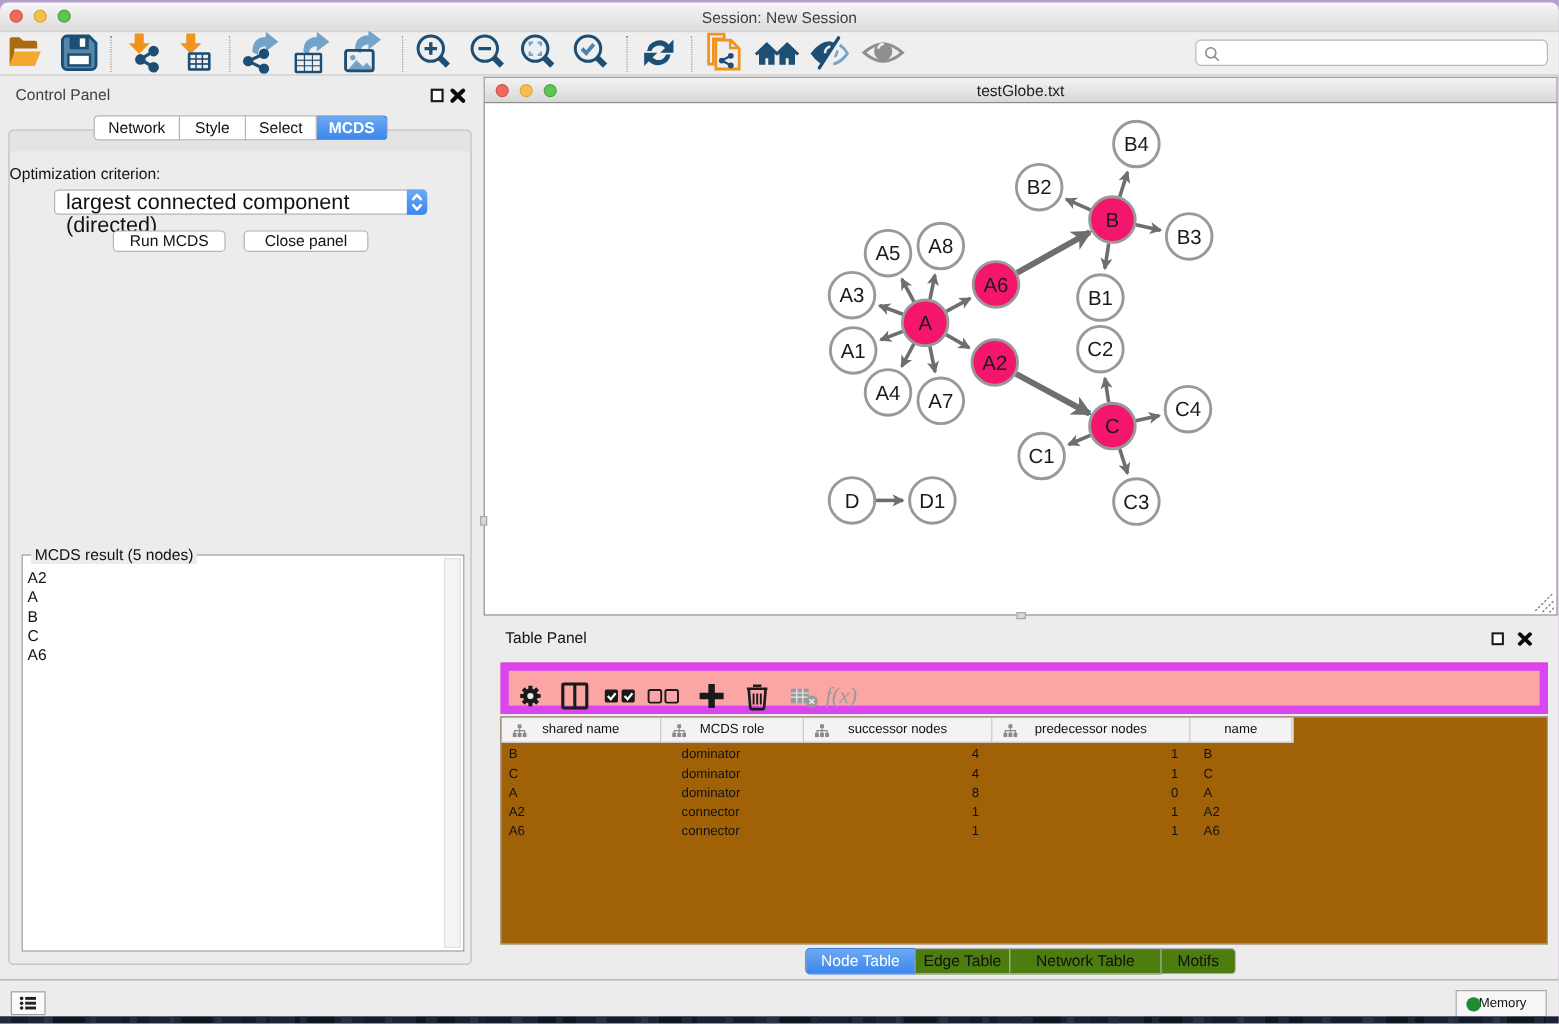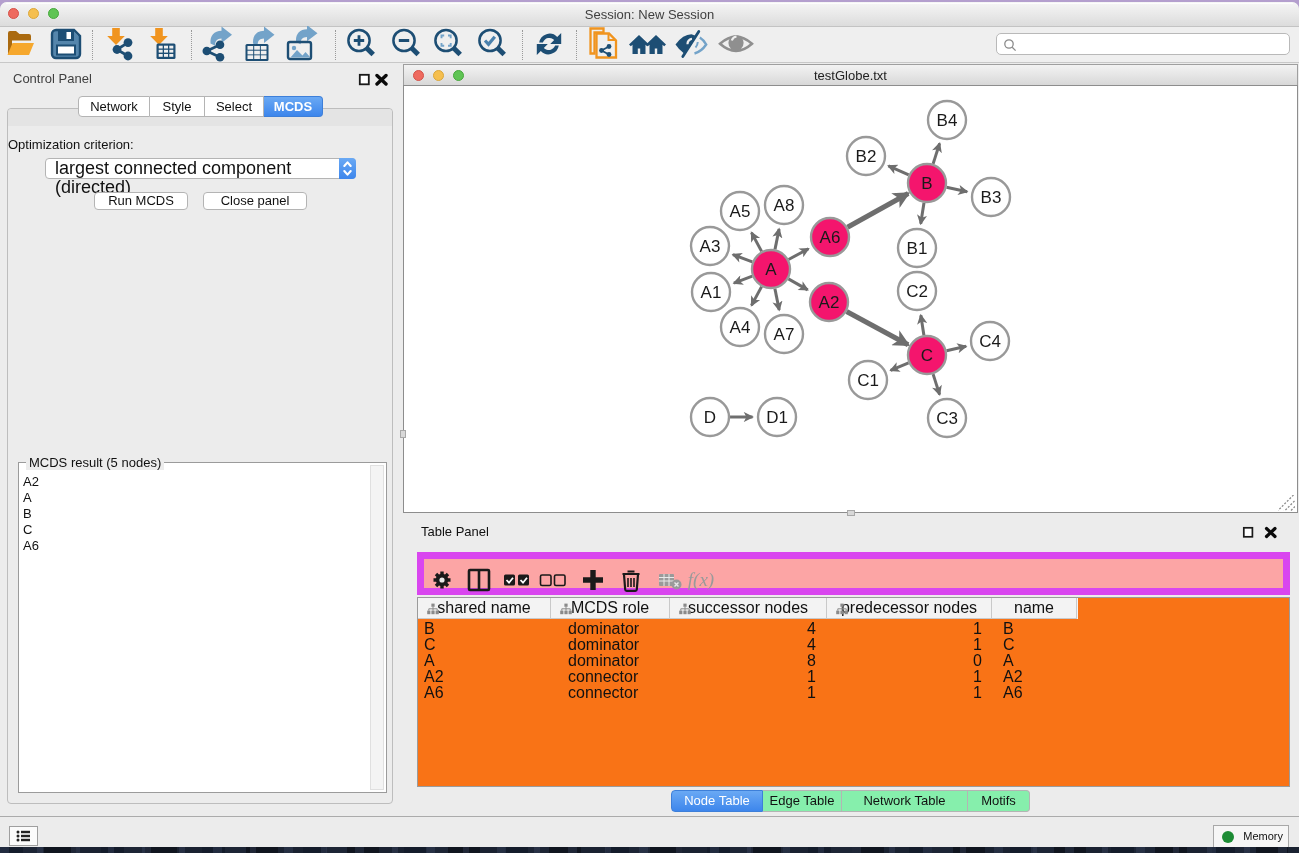--- a/index.html
+++ b/index.html
@@ -51,35 +51,35 @@
 #net-titlebar { position:absolute; left:0; top:0; width:100%; height:21px; background:linear-gradient(#f3f3f3,#d8d8d8); border:1px solid #9f9f9f; border-bottom:none; }
 #net-titlebar .r { left:9px;  background:#ee6a5f; border:0.5px solid #d55149; top:5px; }
 #net-titlebar .y { left:29px; background:#f5bf4f; border:0.5px solid #dba73a; top:5px; }
 #net-titlebar .g { left:49px; background:#5fc454; border:0.5px solid #47a83d; top:5px; }
 #net-title-text { position:absolute; width:100%; text-align:center; line-height:21px; font-size:13px; color:#222; }
 #net-canvas { position:absolute; left:0; top:21px; width:895px; height:428px; background:#fff; border:1px solid #8d8d8d; }
 
 #tp-title { position:absolute; left:421px; top:522px; font-size:13px; color:#111; }
 #tp-icons { position:absolute; left:1240px; top:522px; width:40px; height:16px; }
 #tp-toolbar { position:absolute; left:417px; top:550px; width:873px; height:43px; background:#fca5a5; border:7px solid #d946ef; border-radius:0; }
-#tbl { position:absolute; left:417px; top:595px; width:873px; height:190px; background:#f97316; border:1px solid #9b9b9b; font-size:16px; }
+#tbl { position:absolute; left:417px; top:595px; width:873px; height:190px; background:#a16207; border:1px solid #9b9b9b; font-size:11px; }
 #tbl-header { position:absolute; left:0; top:0; height:21px; width:660px; display:flex; background:#f3f3f3; }
 .th { border-right:1px solid #c9c9c9; border-bottom:1px solid #c9c9c9; height:21px; line-height:20px; text-align:center; position:relative; color:#111; }
 .th svg { position:absolute; left:9px; top:5px; }
 .trow { position:absolute; left:0; height:16px; width:660px; }
 .td { position:absolute; top:0; height:16px; line-height:16px; color:#111; }
 
 #bot-tabs { position:absolute; left:671px; top:788px; height:22px; display:flex; font-size:13px; }
-.btab { background:#86efac; border:1px solid #b4b4b4; border-left:none; line-height:20px; padding:0 12px; color:#111; }
+.btab { background:#4d7c0f; border:1px solid #b4b4b4; border-left:none; line-height:20px; padding:0 12px; color:#111; }
 .btab.sel { background:linear-gradient(#6aa9f4,#3d86ec); color:#fff; border:1px solid #3d7fd9; border-radius:4px 0 0 4px; }
 .btab.last { border-radius:0 4px 4px 0; }
 
 #statusbar { position:absolute; left:0; top:814px; width:1299px; height:31px; background:#ececec; border-top:1px solid #ababab; }
 #list-btn { position:absolute; left:9px; top:9px; width:29px; height:20px; background:#fbfbfb; border:1px solid #9f9f9f; }
-#mem-btn { position:absolute; right:10px; top:8px; width:76px; height:23px; background:#f6f6f6; border:1px solid #a8a8a8; font-size:11px; color:#111; line-height:21px; text-align:right; padding-right:5px; }
+#mem-btn { position:absolute; right:10px; top:8px; width:76px; height:23px; background:#f6f6f6; border:1px solid #a8a8a8; font-size:11px; color:#111; line-height:21px; text-align:right; padding-right:16px; }
 #mem-btn .dot { position:absolute; left:8px; top:5px; width:12px; height:12px; border-radius:50%; background:#1d8c35; }
 #wallpaper-bottom { position:absolute; left:0; top:847px; width:1299px; height:6px;
   background:
    repeating-linear-gradient(90deg, rgba(60,72,100,0.35) 0 9px, rgba(0,0,0,0) 9px 37px, rgba(70,80,110,0.3) 37px 43px, rgba(0,0,0,0) 43px 71px),
    repeating-linear-gradient(90deg,#141c2b 0 23px,#1d2535 23px 44px,#10151f 44px 76px,#1a2231 76px 101px); }
 </style>
 </head>
 <body>
 <div id="app">
   <div id="titlebar">

